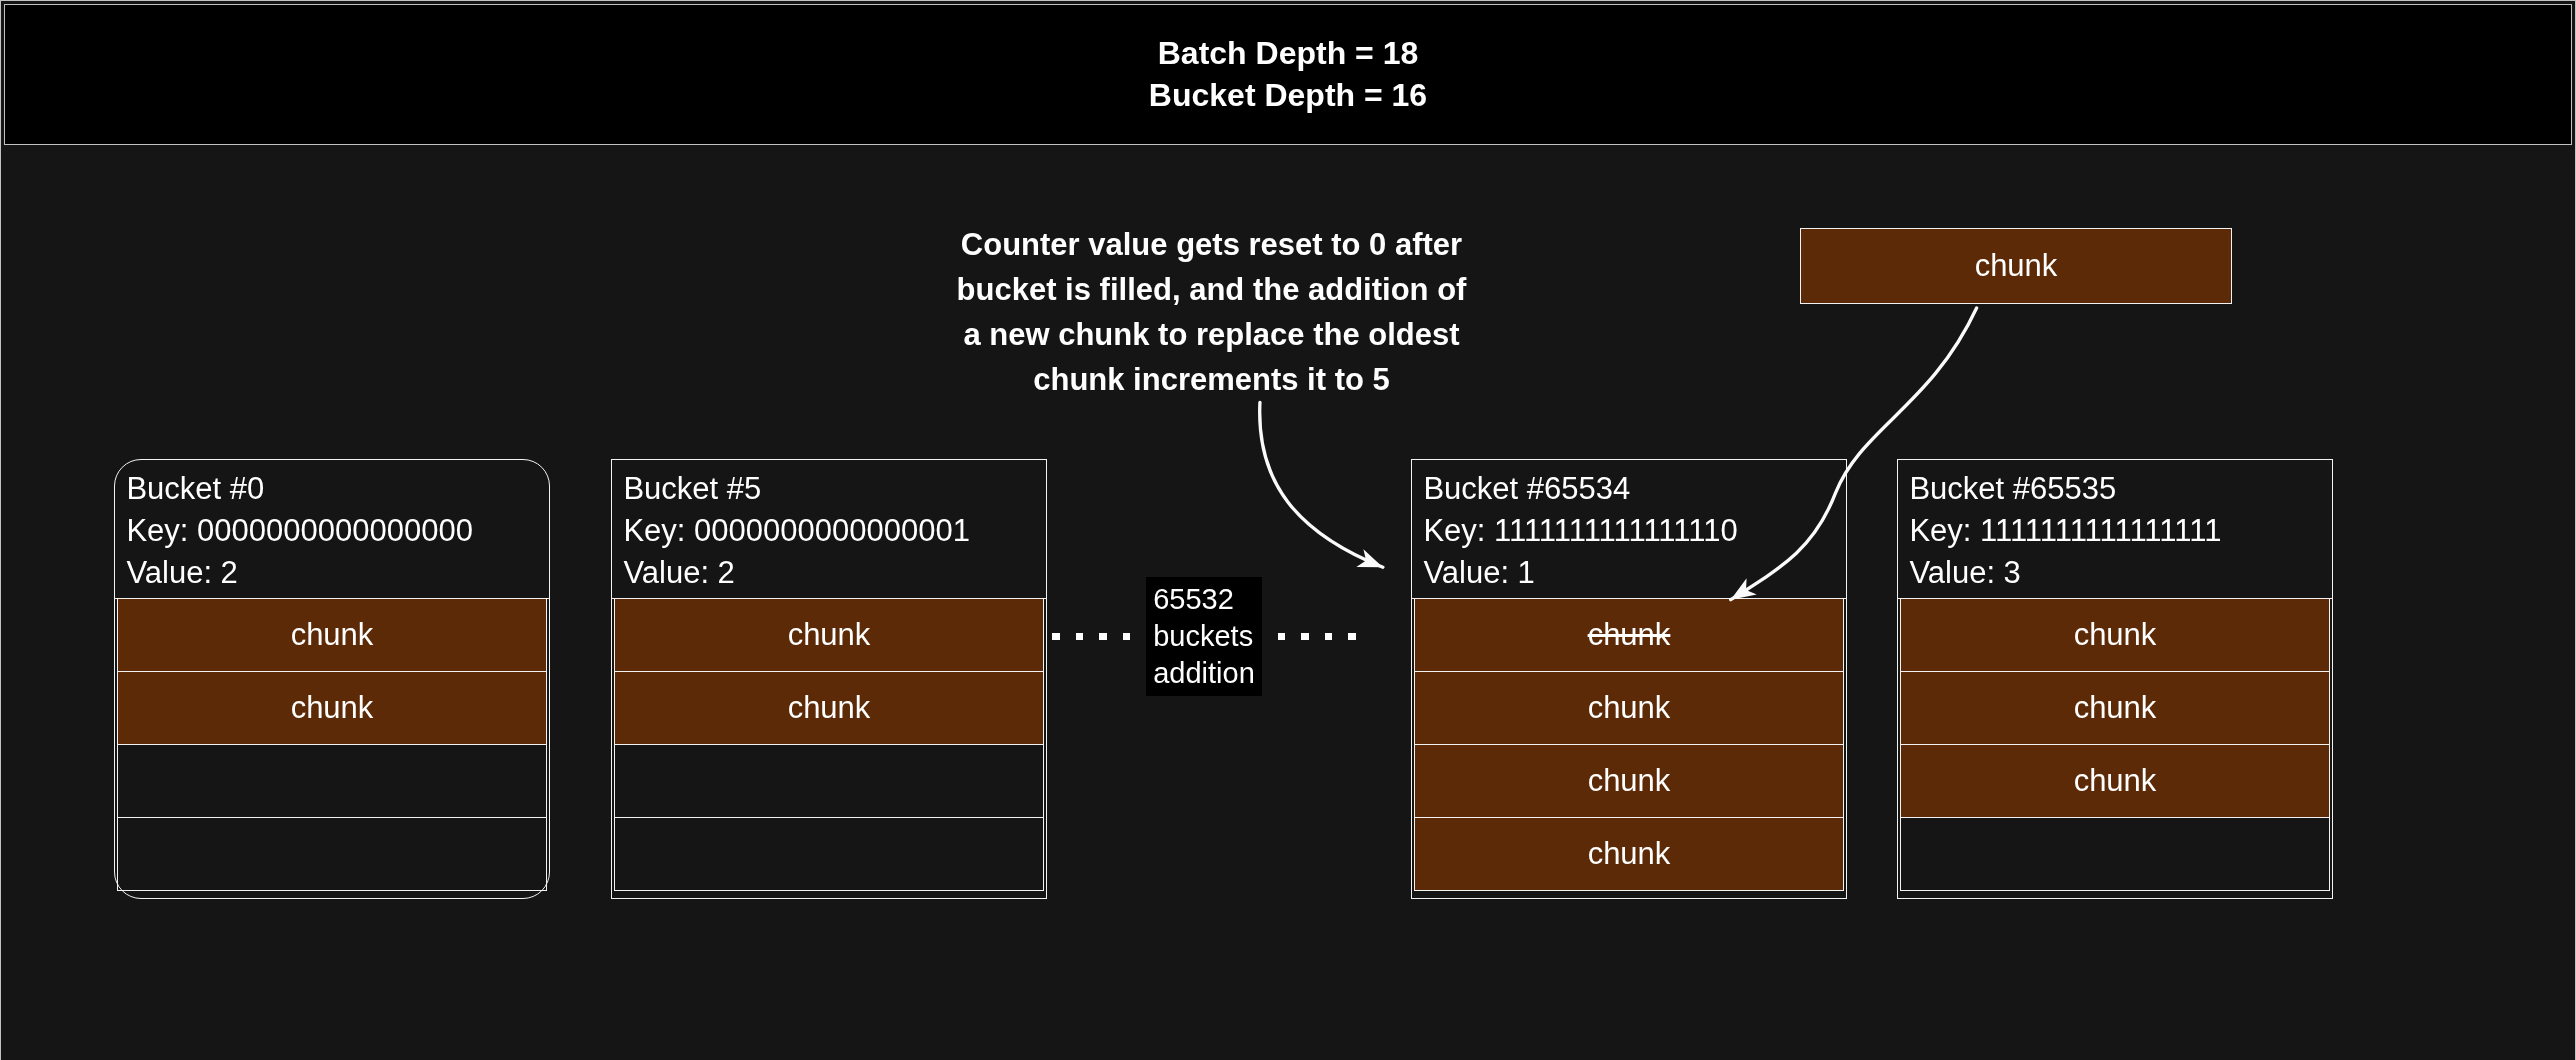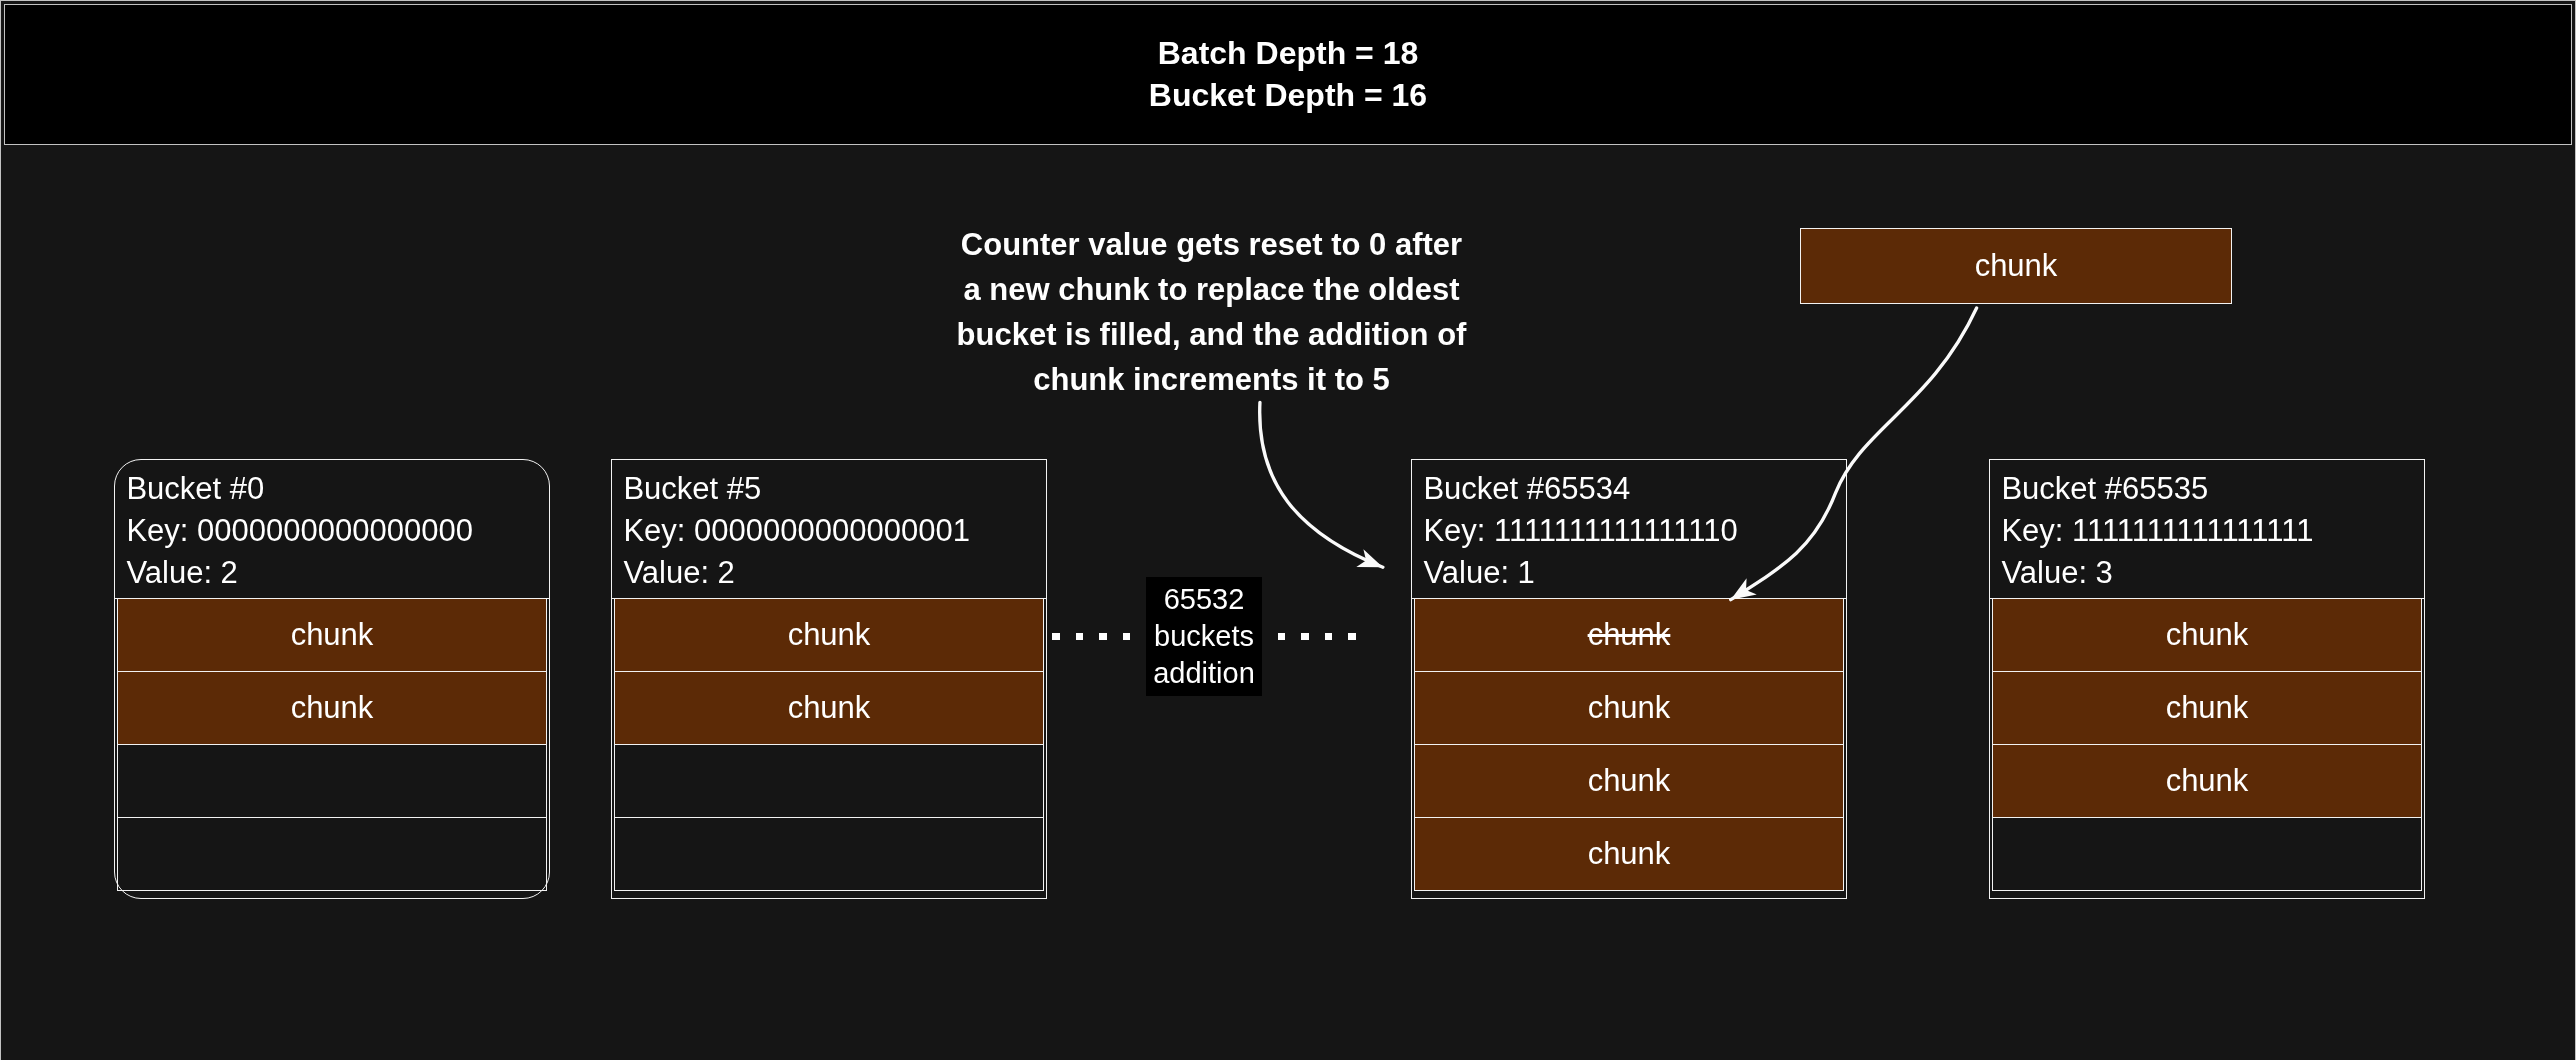--- a/index.html
+++ b/index.html
@@ -45,39 +45,39 @@
   .slot.filled{background:var(--chunk,#5c2a06);}
   .slot.struck{text-decoration:line-through;text-decoration-thickness:2.9px;}
   
   .omitted-wrap{
     position:absolute;left:1034px;top:576px;width:338px;
     display:flex;align-items:center;justify-content:center;gap:15.2px;
   }
   .dots{display:flex;gap:16px;}
   .dot{width:7.6px;height:7.6px;background:#ffffff;}
   .omitted-text{
-    background:#000000;padding:3.8px 7.6px;text-align:center;
+    background:#000000;padding:3.8px 7.6px;
     font-size:29px;line-height:37px;
   }
   svg.arrows{position:absolute;left:0;top:0;pointer-events:none;}
 </style>
 </head>
 <body>
 
 <div class="canvas">
 
   <div class="hdr">
     <div>Batch Depth = 18</div>
     <div>Bucket Depth = 16</div>
   </div>
 
   <div class="annotation">
     <div>Counter value gets reset to 0 after</div>
+    <div>bucket is filled, and the addition of</div>
     <div>a new chunk to replace the oldest</div>
-    <div>bucket is filled, and the addition of</div>
     <div>chunk increments it to 5</div>
   </div>
 
   <div class="floating-chunk">
     <span>chunk</span>
   </div>
 
   <div id="buckets-root">
   <div class="bucket" style="left: 113px; border-radius: 27px;">
     <div class="bucket-info">
@@ -138,21 +138,21 @@
           </div>
           <div class="slot filled">
             <span>chunk</span>
           </div>
           <div class="slot filled">
             <span>chunk</span>
           </div>
         </div>
   </div>
 
-  <div class="bucket" style="left: 1988px;">
+  <div class="bucket" style="left: 1896px;">
     <div class="bucket-info">
       <div>Bucket #65535</div>
       <div>Key: 1111111111111111</div>
       <div>Value: 3</div>
     </div>
     <div class="slots">
           <div class="slot filled">
             <span>chunk</span>
           </div>
           <div class="slot filled">

